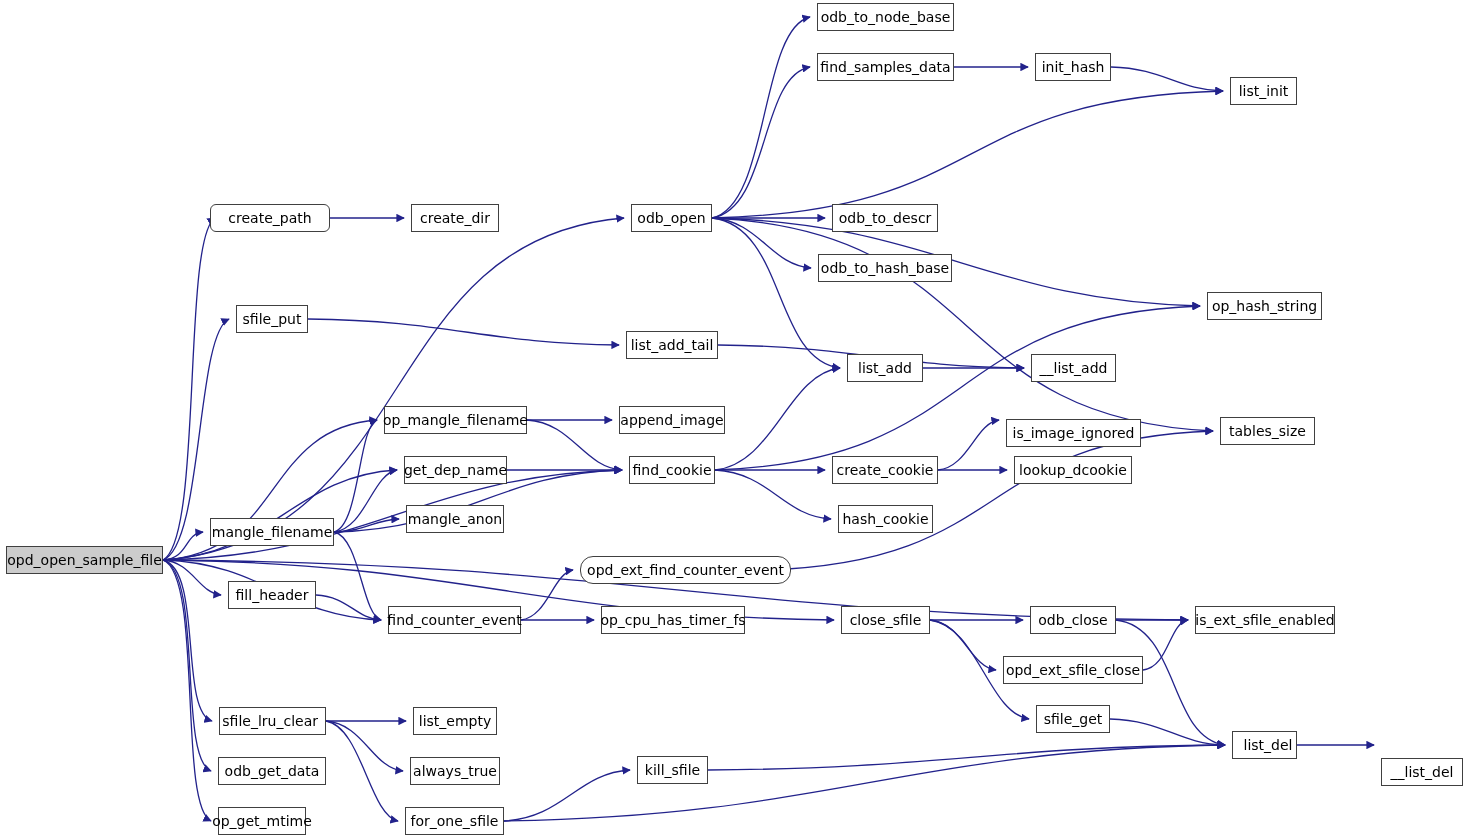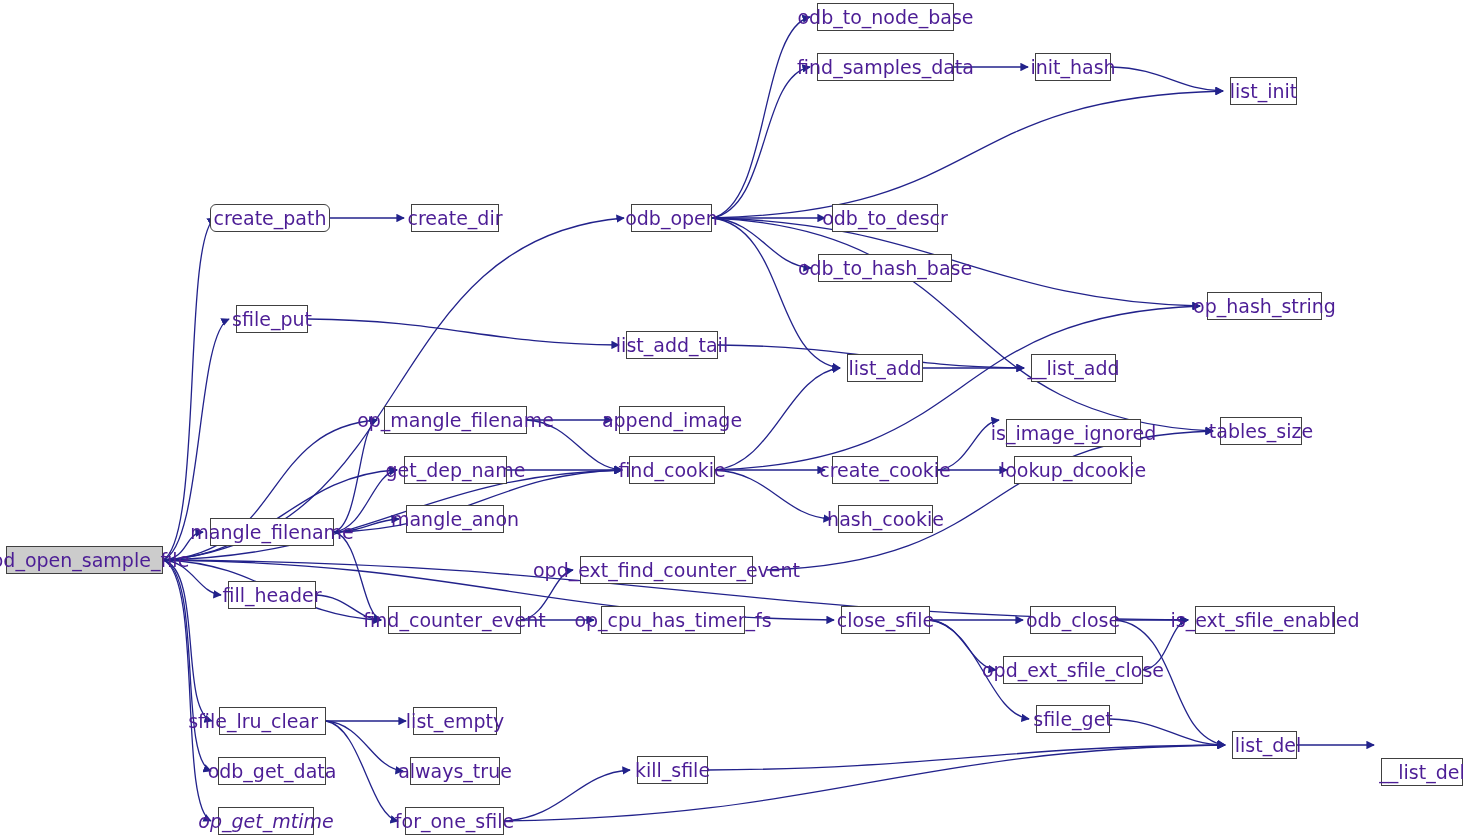--- a/index.html
+++ b/index.html
@@ -25,22 +25,22 @@
   }
   .node {
     position: absolute;
     box-sizing: border-box;
     display: flex;
     align-items: center;
     justify-content: center;
     height: 28px;
     border: 1px solid #404040;
     background: #ffffff;
-    color: #4c1d95;
-    font-size: 19px;
+    color: #000000;
+    font-size: 14px;
     line-height: 1;
     white-space: nowrap;
     letter-spacing: 0px;
     z-index: 2;
   }
   .node.root {
     background: #cccccc;
     border-color: #404040;
   }
   .node-label {
@@ -139,21 +139,21 @@
       </div>
       <div class="node" style="left: 228px; top: 581px; width: 88px;">
         <span class="node-label">fill_header</span>
       </div>
       <div class="node" style="left: 219px; top: 707px; width: 107px; justify-content: flex-end;">
         <span class="node-label">sfile_lru_clear</span>
       </div>
       <div class="node" style="left: 218px; top: 757px; width: 108px;">
         <span class="node-label">odb_get_data</span>
       </div>
-      <div class="node" style="left: 218px; top: 807px; width: 96px; font-style: italic;">
+      <div class="node" style="left: 218px; top: 807px; width: 88px;">
         <span class="node-label">op_get_mtime</span>
       </div>
       <div class="node" style="left: 631px; top: 204px; width: 81px;">
         <span class="node-label">odb_open</span>
       </div>
       <div class="node" style="left: 817px; top: 3px; width: 137px;">
         <span class="node-label">odb_to_node_base</span>
       </div>
       <div class="node" style="left: 817px; top: 53px; width: 137px;">
         <span class="node-label">find_samples_data</span>
@@ -166,21 +166,21 @@
       </div>
       <div class="node" style="left: 832px; top: 204px; width: 106px;">
         <span class="node-label">odb_to_descr</span>
       </div>
       <div class="node" style="left: 818px; top: 254px; width: 134px;">
         <span class="node-label">odb_to_hash_base</span>
       </div>
       <div class="node" style="left: 1207px; top: 292px; width: 115px;">
         <span class="node-label">op_hash_string</span>
       </div>
-      <div class="node" style="left: 1220px; top: 417px; width: 82px;">
+      <div class="node" style="left: 1220px; top: 417px; width: 95px;">
         <span class="node-label">tables_size</span>
       </div>
       <div class="node" style="left: 626px; top: 331px; width: 92px;">
         <span class="node-label">list_add_tail</span>
       </div>
       <div class="node" style="left: 847px; top: 354px; width: 76px;">
         <span class="node-label">list_add</span>
       </div>
       <div class="node" style="left: 1031px; top: 354px; width: 85px;">
         <span class="node-label">__list_add</span>
@@ -208,21 +208,21 @@
       </div>
       <div class="node" style="left: 1014px; top: 456px; width: 118px;">
         <span class="node-label">lookup_dcookie</span>
       </div>
       <div class="node" style="left: 838px; top: 505px; width: 95px;">
         <span class="node-label">hash_cookie</span>
       </div>
       <div class="node" style="left: 388px; top: 606px; width: 133px;">
         <span class="node-label">find_counter_event</span>
       </div>
-      <div class="node" style="left: 580px; top: 556px; width: 173px;">
+      <div class="node" style="left: 580px; top: 556px; width: 211px; border-radius: 13px;">
         <span class="node-label">opd_ext_find_counter_event</span>
       </div>
       <div class="node" style="left: 601px; top: 606px; width: 144px;">
         <span class="node-label">op_cpu_has_timer_fs</span>
       </div>
       <div class="node" style="left: 841px; top: 606px; width: 89px;">
         <span class="node-label">close_sfile</span>
       </div>
       <div class="node" style="left: 1030px; top: 606px; width: 86px;">
         <span class="node-label">odb_close</span>

